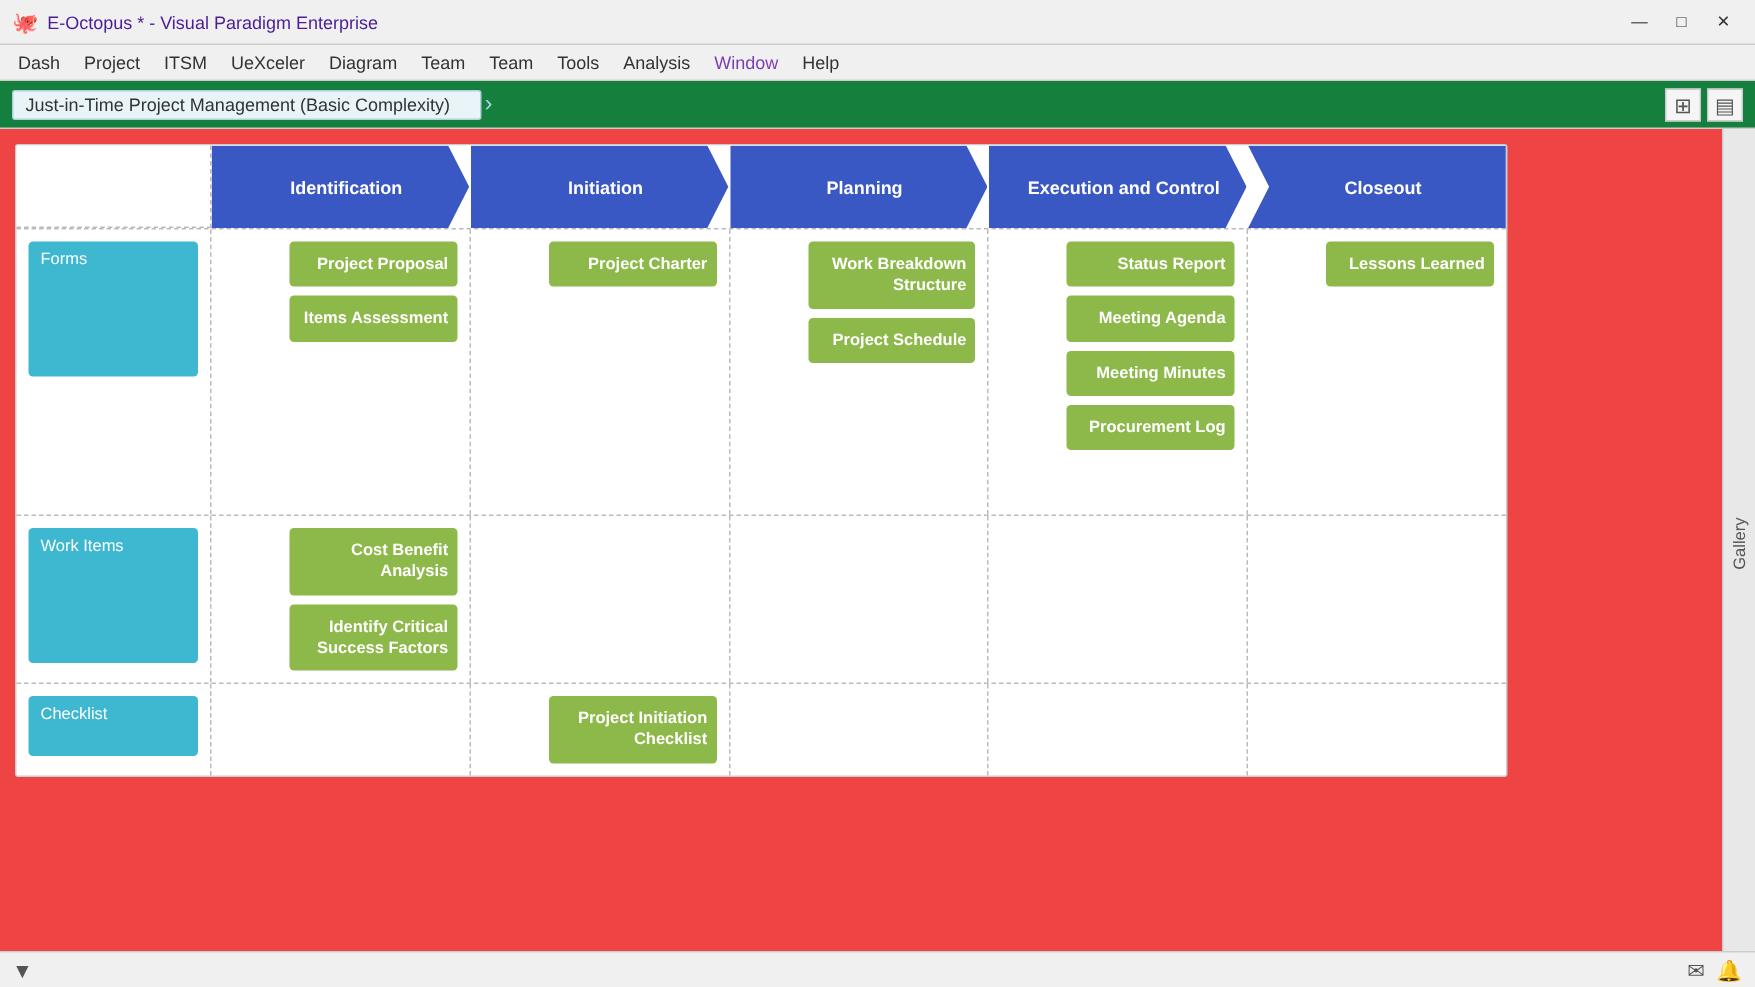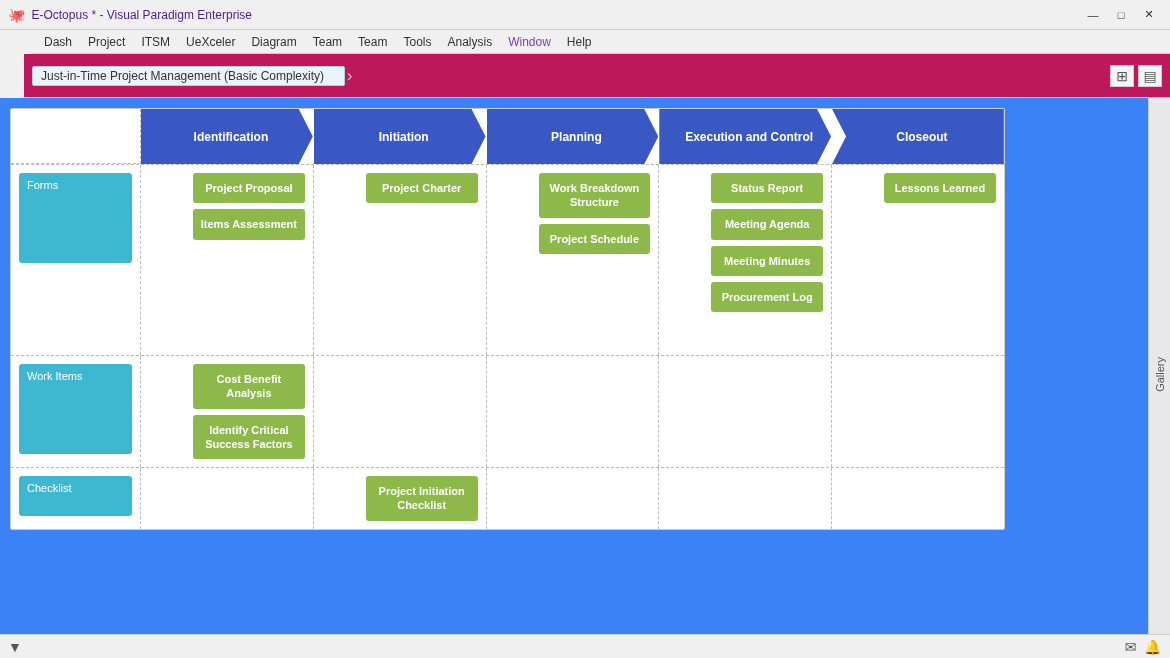--- a/index.html
+++ b/index.html
@@ -25,40 +25,38 @@
     }
 
     
     .menu-bar {
       height: 24px;
       background: #f0f0f0;
       display: flex;
       align-items: center;
       border-bottom: 1px solid #ccc;
       padding: 0 4px;
-      margin-left: 32px;
     }
     .menu-item {
       padding: 2px 8px;
       font-size: 12px;
       color: #333;
       cursor: pointer;
       border-radius: 2px;
     }
 
     
     .breadcrumb-bar {
-      height: 44px;
-      background: #be185d;
+      height: 32px;
+      background: #15803d;
       border-bottom: 1px solid #ccc;
       display: flex;
       align-items: center;
       padding: 0 8px;
       position: relative;
-      margin-left: 24px;
     }
     .breadcrumb-text {
       font-size: 12px;
       color: #333;
       background: #e8f4f8;
       border: 1px solid #b0d0e0;
       padding: 2px 20px 2px 8px;
       border-radius: 2px;
     }
     .breadcrumb-right-icons {
@@ -72,21 +70,21 @@
       border: 1px solid #ccc;
       background: #f5f5f5;
       display: flex; align-items: center; justify-content: center;
       cursor: pointer; font-size: 14px; color: #555;
     }
 
     
     .main-area {
       display: flex;
       height: calc(658px - 30px - 24px - 28px - 24px);
-      background: #3b82f6;
+      background: #ef4444;
     }
 
     
     .canvas {
       flex: 1;
       overflow: auto;
       padding: 10px;
       position: relative;
     }
 
@@ -215,21 +213,21 @@
       gap: 6px;
       vertical-align: top;
     }
     .phase-cell:last-child { border-right: none; }
 
     .card {
       background: #8db84a;
       color: white;
       font-size: 11px;
       font-weight: bold;
-      text-align: center;
+      text-align: right;
       padding: 8px 6px;
       border-radius: 3px;
       cursor: pointer;
       line-height: 1.3;
       margin-left: 44px;
     }
 
     
     .forms-row .phase-cell { min-height: 190px; }
     .workitems-row .phase-cell { min-height: 100px; }

